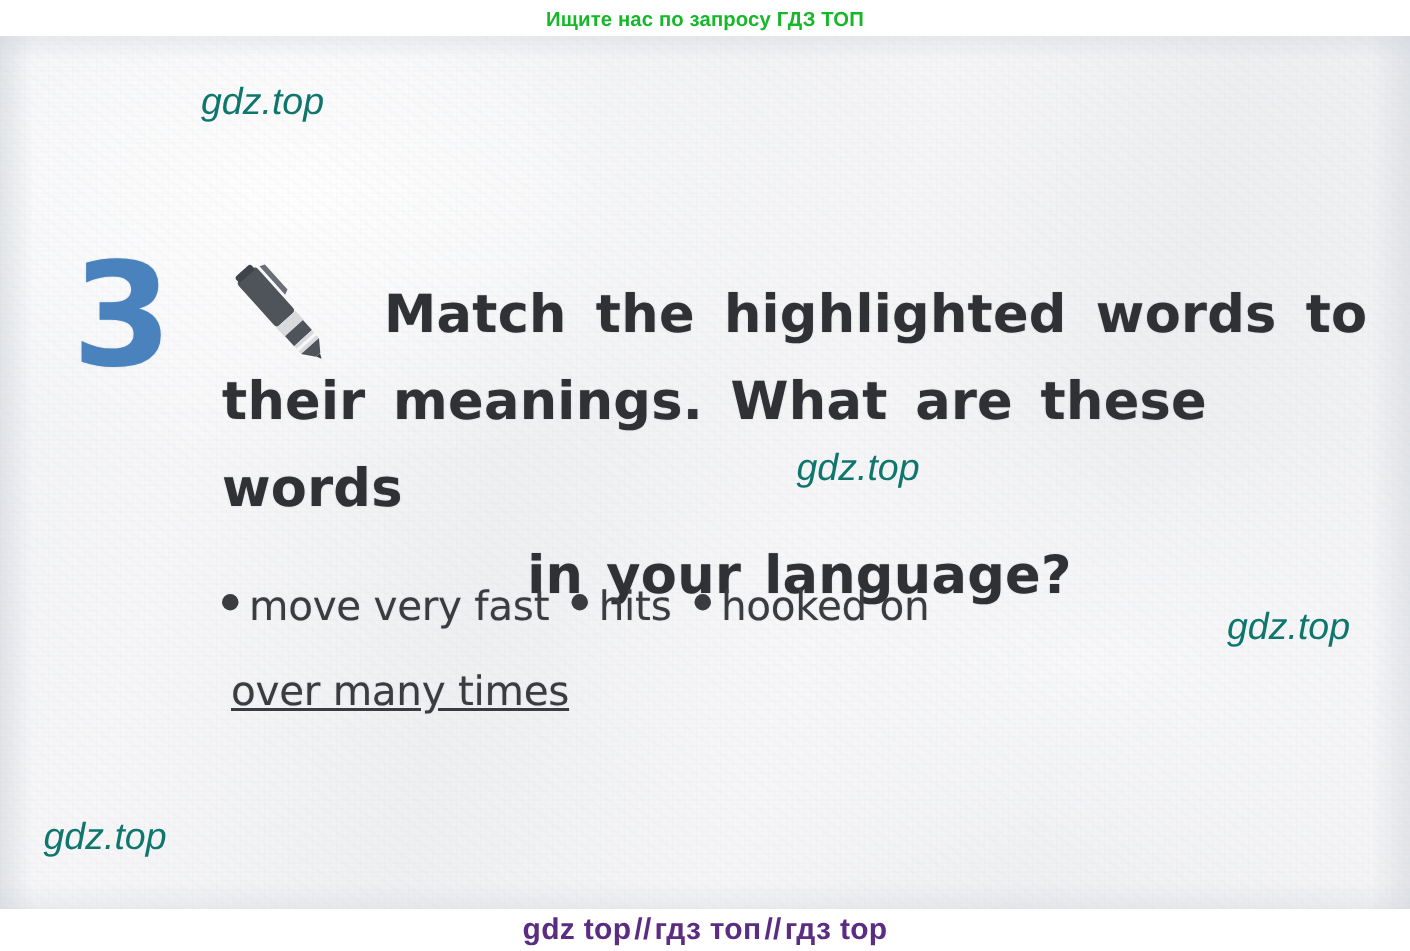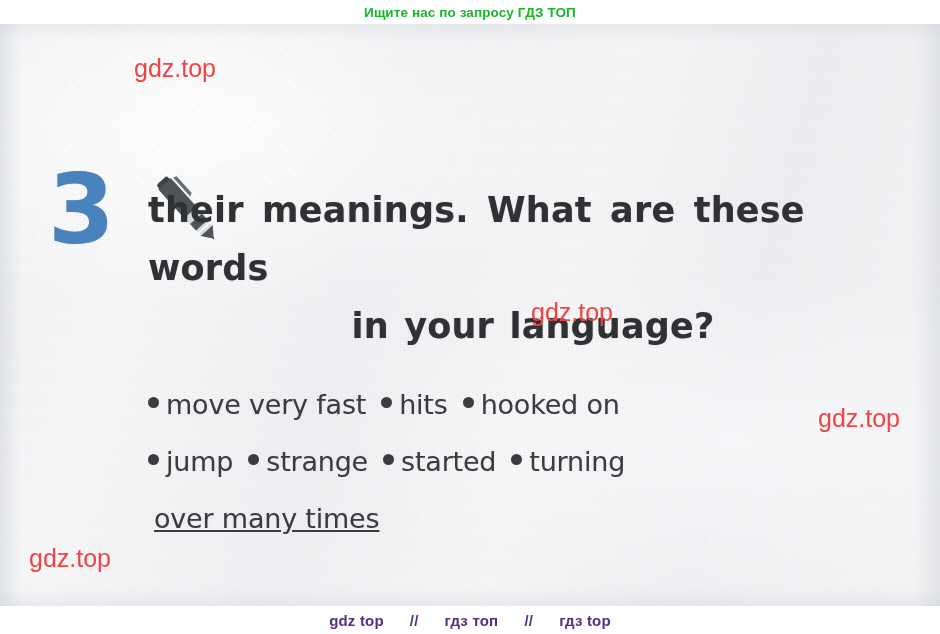--- a/index.html
+++ b/index.html
@@ -173,47 +173,47 @@
     text-indent: 6px;
     text-decoration: underline;
   }
 
   
   .wm {
     position: absolute;
     font-family: "Liberation Sans", sans-serif;
     font-size: 24px;
     font-weight: normal;
-    color: #ef4444;
+    color: #0f766e;
     white-space: nowrap;
     z-index: 6;
+    font-style: italic;
   }
   .wm-1 { left: 134px; top: 54px;  font-size: 25px; }
   .wm-2 { left: 531px; top: 298px; font-size: 25px; }
   .wm-3 { left: 818px; top: 404px; font-size: 25px; }
   .wm-4 { left: 29px;  top: 544px; font-size: 25px; }
 
   
   .footer {
     position: absolute;
     left: 0;
     top: 606px;
     width: 940px;
     height: 28px;
     display: flex;
     align-items: center;
     justify-content: center;
     background: #ffffff;
     color: #5b2d82;
     font-family: "Liberation Sans", sans-serif;
-    font-size: 15px;
+    font-size: 20px;
     font-weight: bold;
     white-space: nowrap;
     letter-spacing: 0.2px;
-    gap: 24px;
   }
   .footer .sep {
     color: #5b2d82;
     padding: 0 2px;
   }
 </style>
 </head>
 <body>
 
 <div id="page">
@@ -242,34 +242,32 @@
             <polygon points="36.8,76 40.2,76 38.5,79.5" fill="#3b3e44"></polygon>
 
             <rect x="31.5" y="0.5" width="14" height="5" rx="2" fill="#3f434a"></rect>
 
             <path d="M49 6 L52.5 7.5 L52.5 30 L49 31.5 Z" fill="#6a6e76"></path>
           </g>
         </svg>
       </div>
 
       <div class="instruction">
+        <span class="line1">Match the highlighted words to</span>
         <span class="line2">their meanings. What are these words</span>
         <span class="line3">in your language?</span>
       </div>
 
       <div class="word-bank">
 
         <span class="wline">
           <span class="bullet"></span><span>move very fast</span><span class="gap"></span><span class="bullet"></span><span>hits</span><span class="gap"></span><span class="bullet"></span><span>hooked on</span>
         </span>
 
 
-        <span class="wline">
-          <span class="bullet"></span><span>jump</span><span class="gap"></span><span class="bullet"></span><span>strange</span><span class="gap"></span><span class="bullet"></span><span>started</span><span class="gap"></span><span class="bullet"></span><span>turning</span>
-        </span>
 
         <span class="last-line">over many times</span>
       </div>
 
     </div>
   </div>
 
   <div class="wm wm-1">gdz.top</div>
   <div class="wm wm-2">gdz.top</div>
   <div class="wm wm-3">gdz.top</div>

